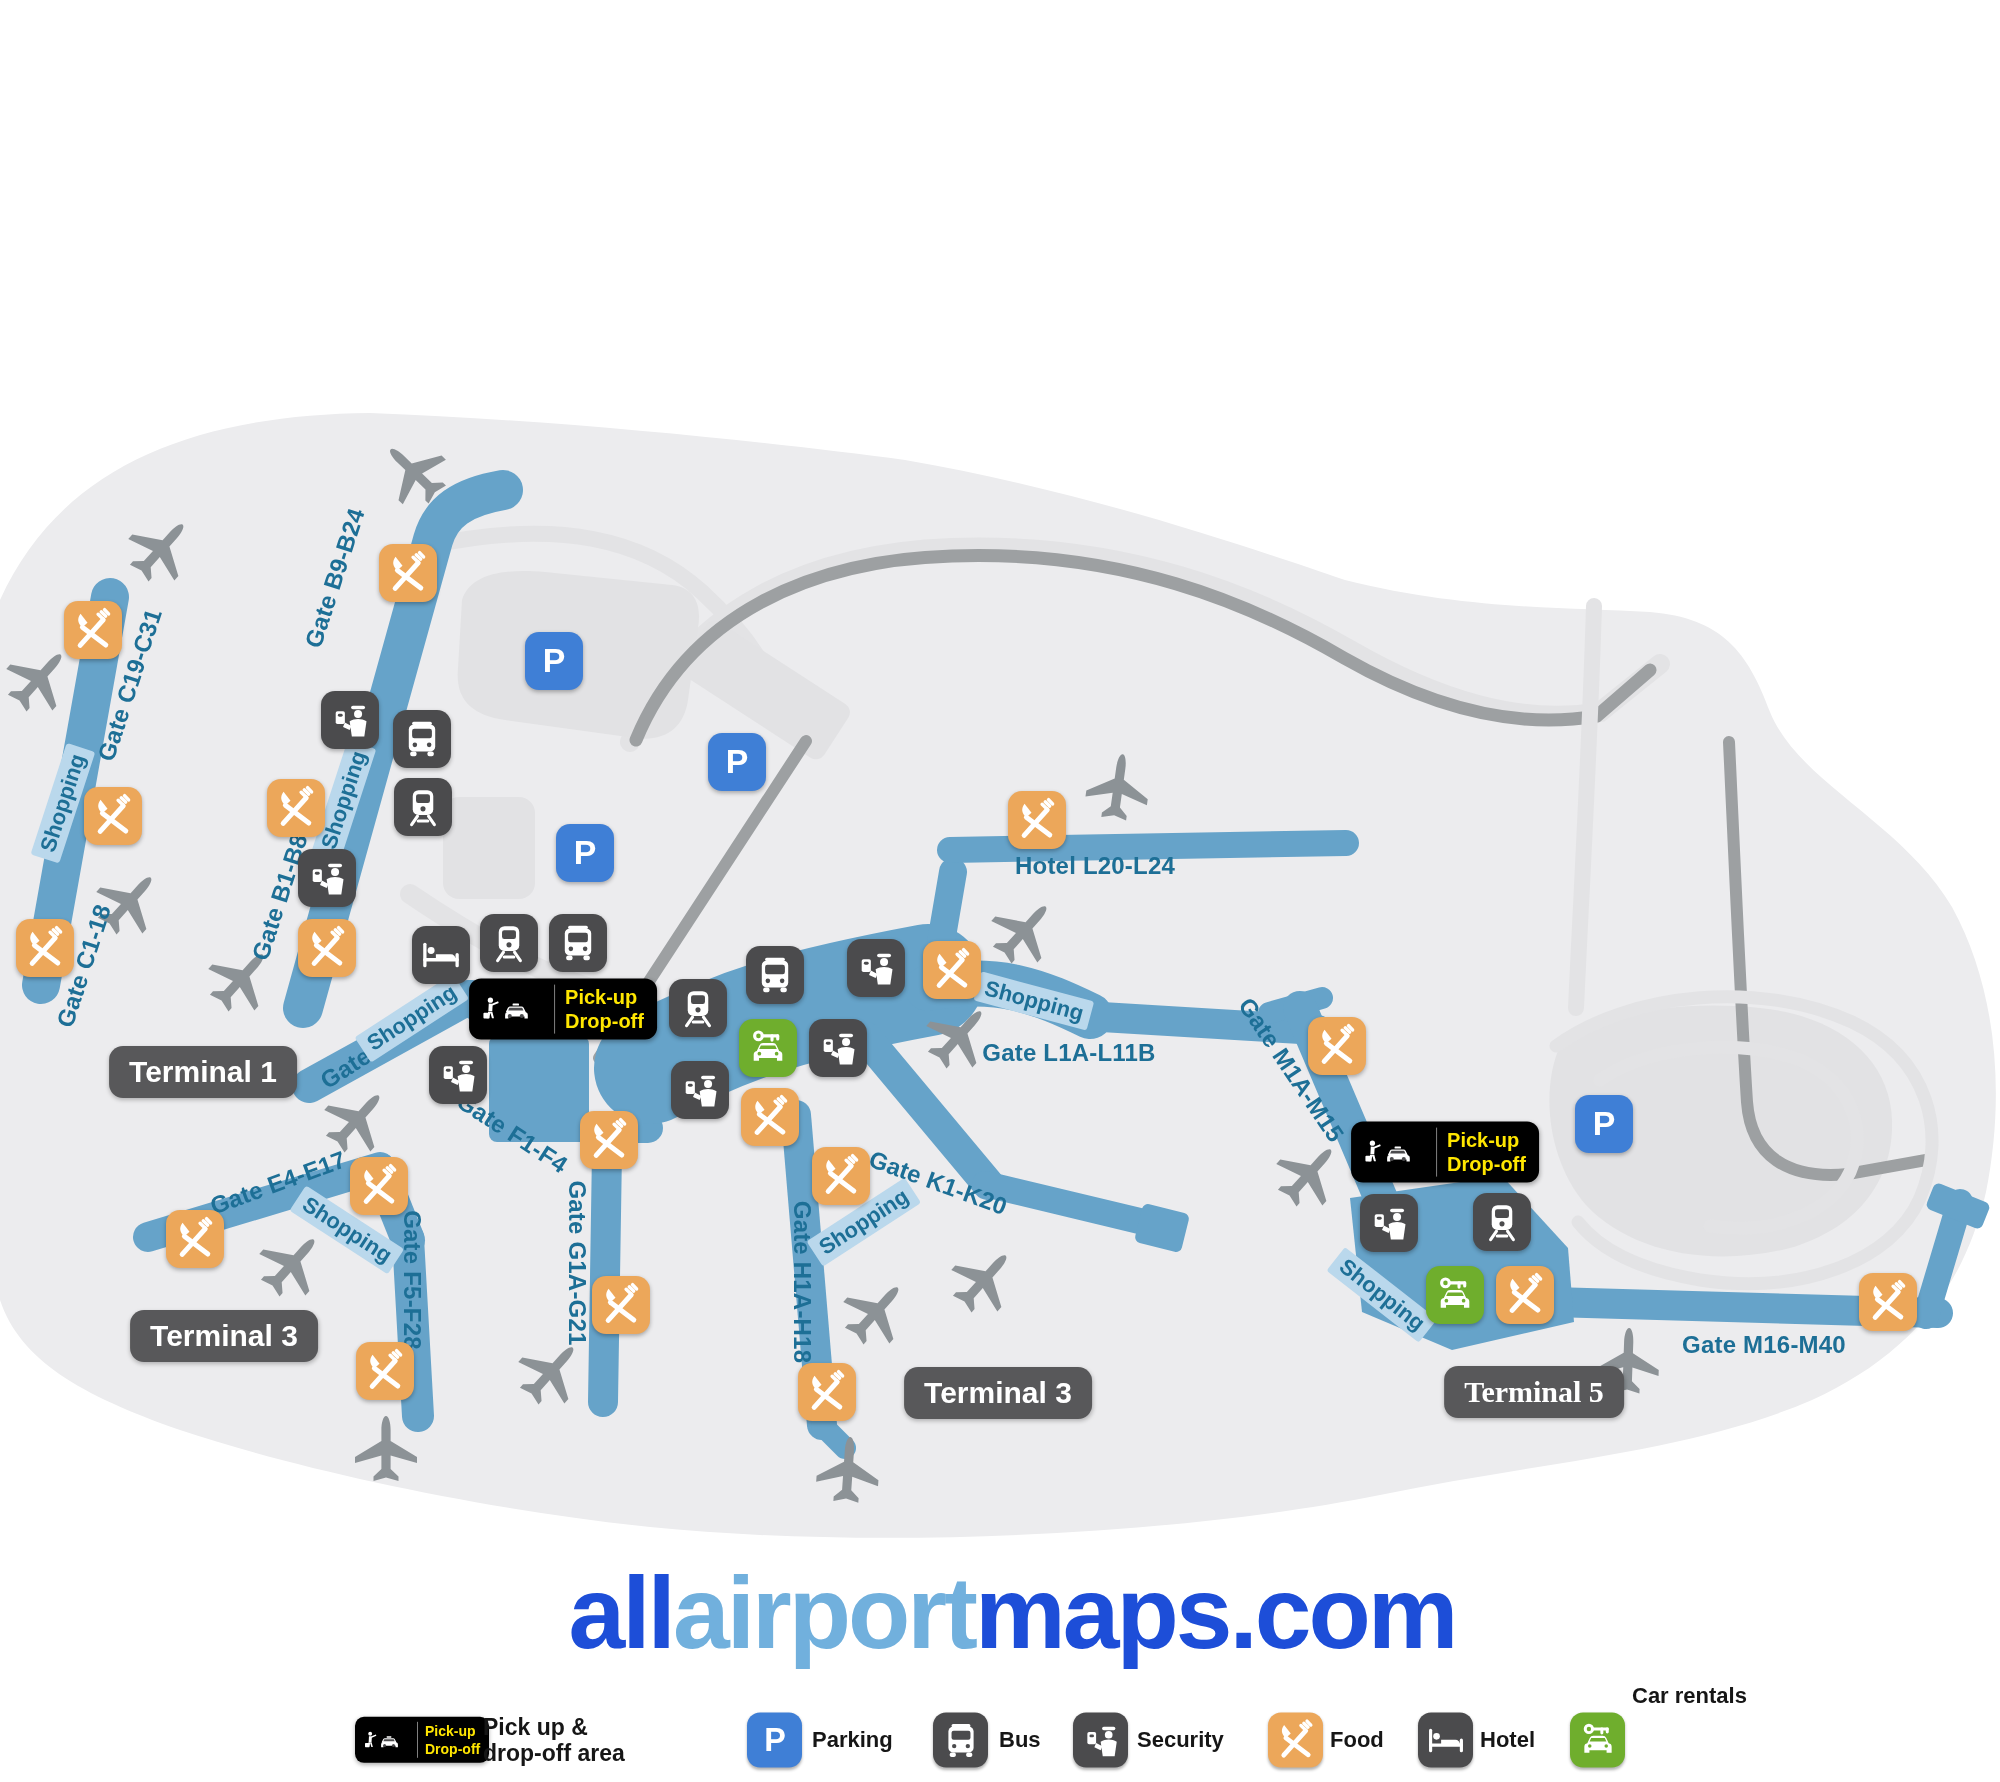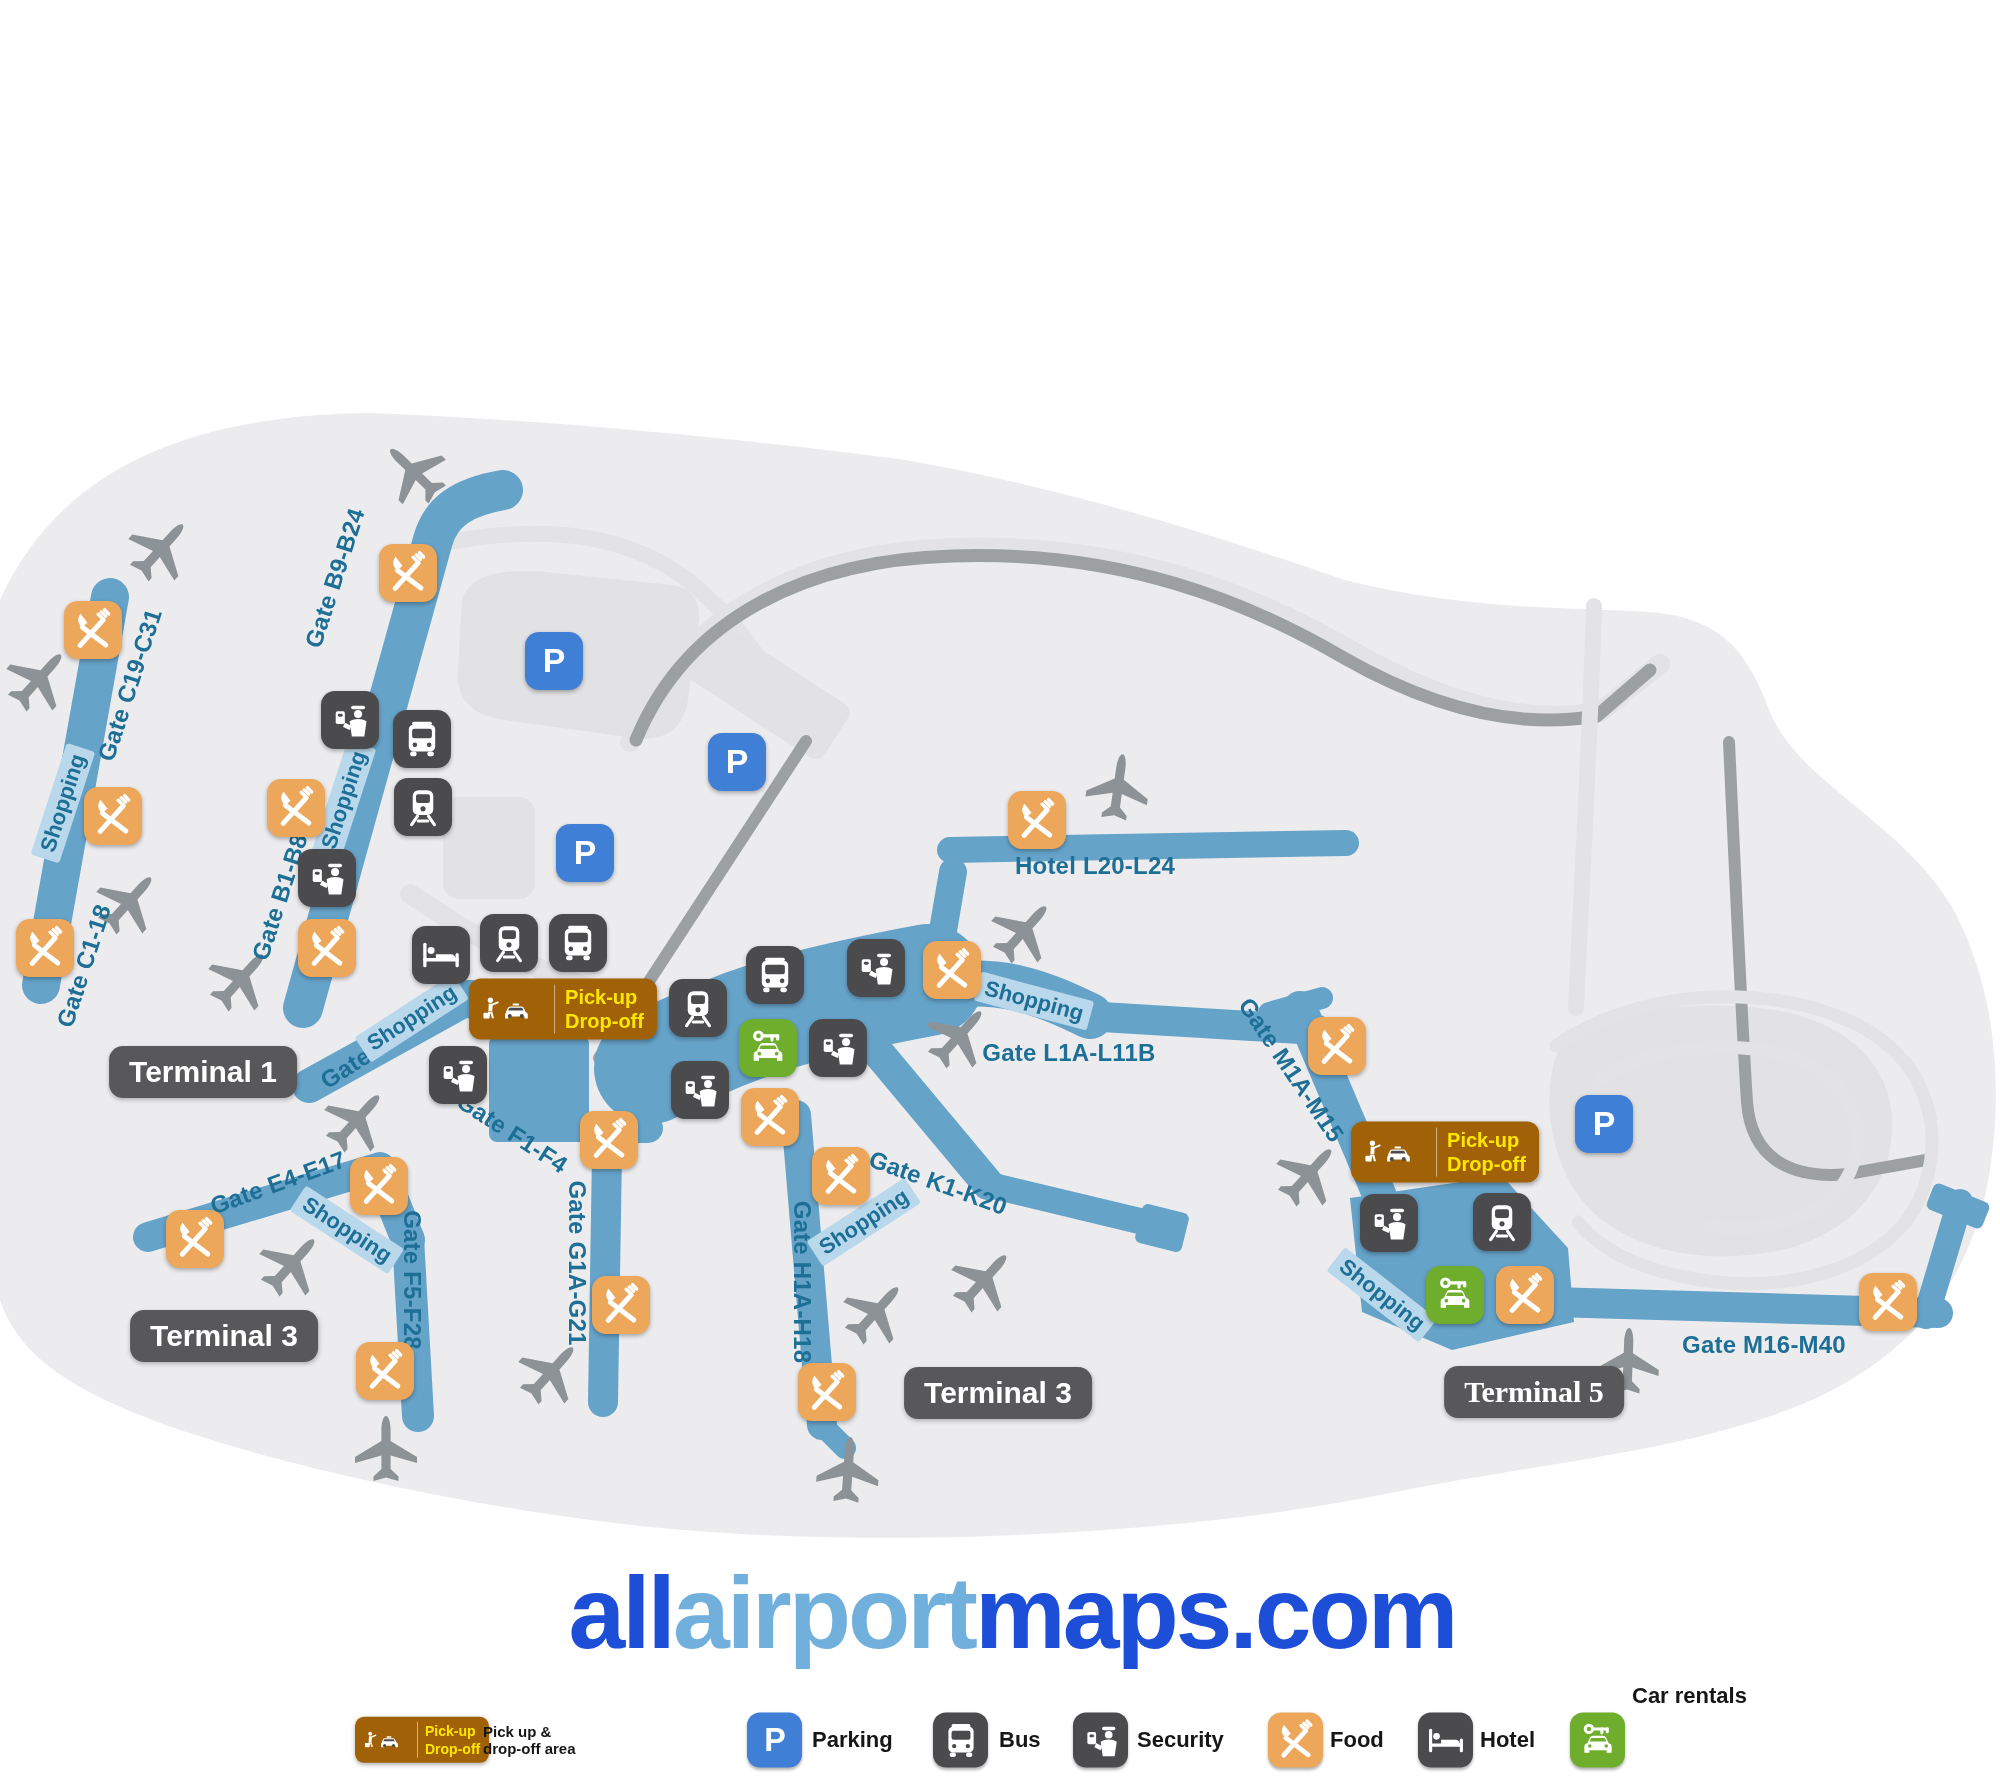--- a/index.html
+++ b/index.html
@@ -23,39 +23,39 @@
     padding:9px 20px;border-radius:14px;white-space:nowrap;
     box-shadow:0 2px 4px rgba(0,0,0,.25);
   }
   .micon{
     width:58px;height:58px;border-radius:14px;
     display:flex;align-items:center;justify-content:center;
     box-shadow:0 2px 4px rgba(0,0,0,.3);
   }
   .micon svg{width:44px;height:44px;overflow:visible;}
   .pickup-badge{
-    background:#a16207;border-radius:12px;display:flex;align-items:center;
+    background:#000000;border-radius:12px;display:flex;align-items:center;
     gap:10px;padding:6px 13px;box-shadow:0 2px 4px rgba(0,0,0,.3);
   }
   .pickup-badge .pu-glyph{width:62px;height:31px;flex:none;}
   .pickup-badge .pu-div{width:1px;align-self:stretch;background:rgba(255,255,255,.5);}
   .pickup-badge .pu-txt{display:flex;flex-direction:column;line-height:1.22;}
   .pickup-badge .pu-txt span{color:#ffe600;font-weight:bold;font-size:20px;white-space:nowrap;}
   .pickup-badge.small{gap:7px;padding:5px 9px;border-radius:9px;}
   .pickup-badge.small .pu-glyph{width:46px;height:23px;}
   .pickup-badge.small .pu-txt span{font-size:14px;line-height:1.3;}
   #logo{
     top:1560px;left:1012px;transform:translateX(-50%);
     font-size:102px;font-weight:bold;letter-spacing:-3px;white-space:nowrap;
     line-height:1.05;
   }
   #logo .lg-dark{color:#1d4ed8;}
   #logo .lg-blue{color:#71b0dd;margin-top:32px;}
   .legend-label{font-size:22px;font-weight:600;color:#161616;white-space:nowrap;}
-  .legend-label.two{font-size:15px;line-height:1.15;}
+  .legend-label.two{font-size:23px;line-height:1.15;}
   .licon{width:55px;height:55px;border-radius:13px;
     display:flex;align-items:center;justify-content:center;
     box-shadow:0 2px 3px rgba(0,0,0,.3);}
   .licon svg{width:42px;height:42px;overflow:visible;}
 </style>
 </head>
 <body>
 
 <svg id="map-base" width="2000" height="1782" viewBox="0 0 2000 1782">
   <defs>

